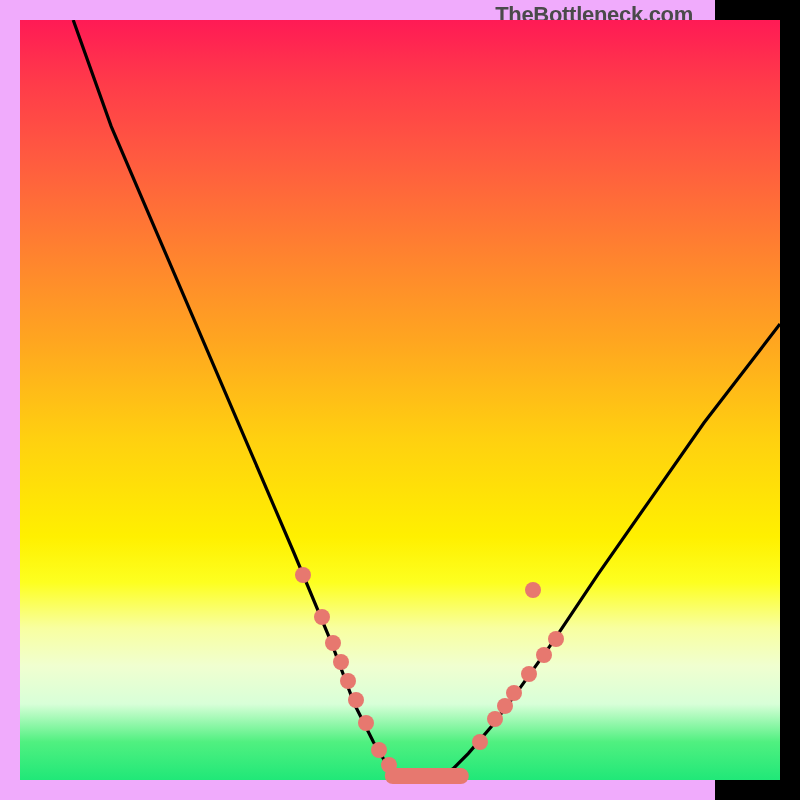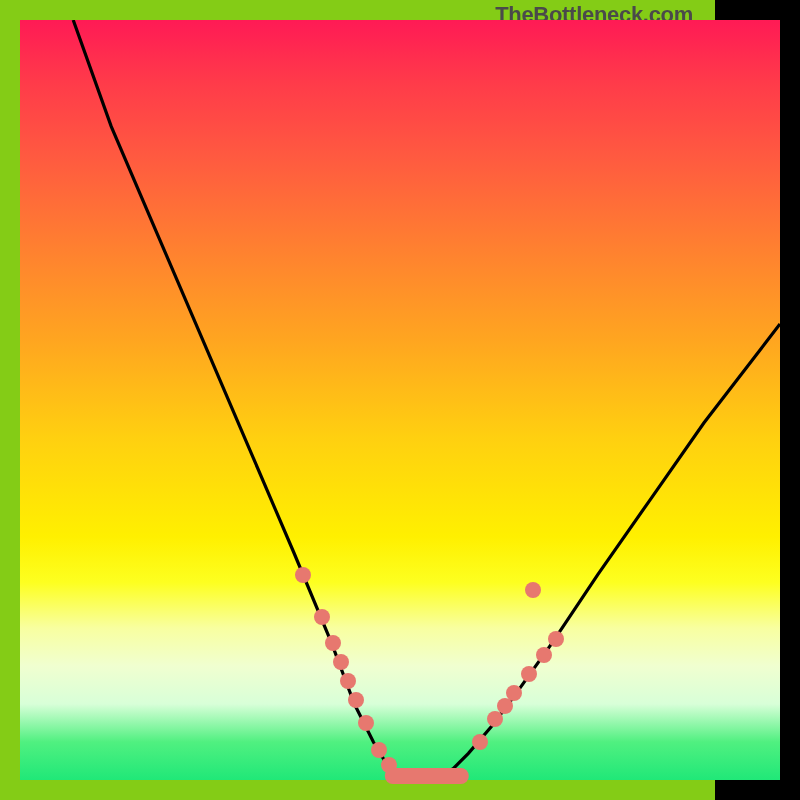--- a/index.html
+++ b/index.html
@@ -8,21 +8,21 @@
     width: 800px;
     height: 800px;
     overflow: hidden;
     background: #000;
     font-family: Arial, sans-serif;
   }
   .container {
     position: relative;
     width: 715px;
     height: 800px;
-    background: #84cc16;
+    background: #f0abfc;
   }
   .plot-area {
     position: absolute;
     left: 20px;
     top: 20px;
     width: 760px;
     height: 760px;
     background: linear-gradient(to bottom,
       #ff1a55 0%,
       #ff3a4a 8%,

